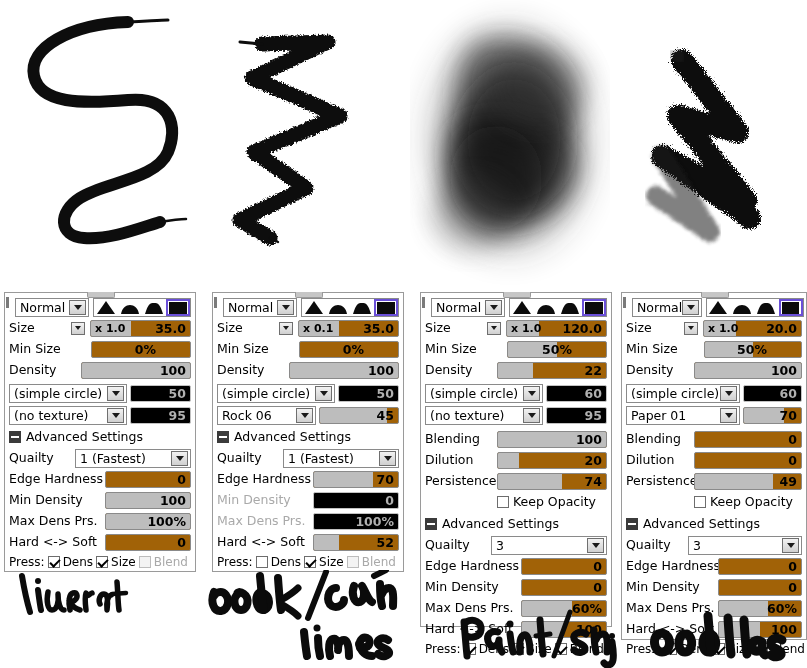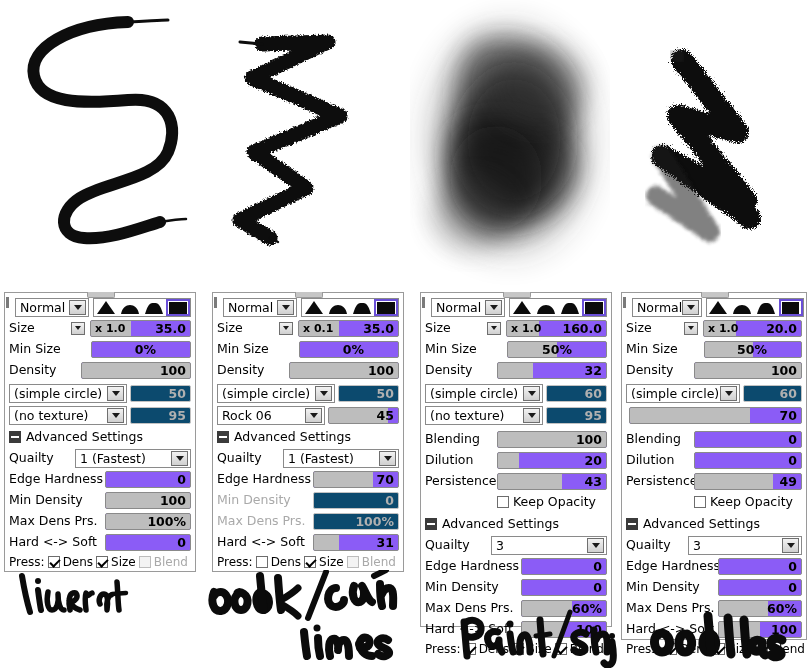--- a/index.html
+++ b/index.html
@@ -32,28 +32,28 @@
   .combo .ctxt{font-size:12.5px;padding-left:4px;color:#000;flex:1;white-space:nowrap;overflow:hidden;}
   .arrowbtn{width:17px;height:15px;margin-right:2px;box-sizing:border-box;
             background:linear-gradient(#f2f2f2,#d0d0d0);border:1px solid #6f6f6f;
             display:flex;align-items:center;justify-content:center;flex:none;}
   .arrowbtn:after{content:"";width:0;height:0;border-left:4px solid transparent;
             border-right:4px solid transparent;border-top:5px solid #1b1b1b;}
   .arrowbtn.sm{width:14px;height:13px;}
   .arrowbtn.sm:after{border-left-width:3px;border-right-width:3px;border-top-width:4px;}
 
   
-  .slider{position:relative;border:1px solid #8a8a8a;background:#8b5cf6;height:17px;
+  .slider{position:relative;border:1px solid #8a8a8a;background:#a16207;height:17px;
           box-sizing:border-box;overflow:hidden;border-radius:2px;}
   .slider .fill{position:absolute;left:0;top:0;bottom:0;background:#bdbdbd;}
   .slider .val{position:absolute;right:4px;top:0;line-height:15px;font-size:12.5px;
                color:#000;font-weight:600;}
   .slider .pre{position:absolute;left:4px;top:0;line-height:15px;font-size:11px;
                color:#000;font-weight:700;}
-  .slider.dis{background:#0c4a6e;border-color:#c2c2c2;}
+  .slider.dis{background:#000000;border-color:#c2c2c2;}
   .slider.dis .val{color:#b0b0b0;}
   .slider.dis .fill{background:#e2e2e2;}
 
   
   .cb{width:12px;height:12px;border:1px solid #6d6d6d;background:#fff;
       display:inline-flex;align-items:center;justify-content:center;box-sizing:border-box;
       position:relative;flex:none;}
   .cb.on:after{content:"";position:absolute;width:8px;height:4px;
       border-left:2px solid #000;border-bottom:2px solid #000;
       transform:rotate(-45deg);top:2px;left:1px;}
@@ -372,21 +372,21 @@
         <span class="ctxt">(simple circle)</span>
         <span class="arrowbtn"></span>
       </div>
       <div class="slider dis" style="flex:1;margin-left:3px;">
         <div class="fill" style="width:0%"></div>
         <span class="val">50</span>
       </div>
     </div>
 
     <div class="row" style="margin-top:2px;">
-      <div class="combo" style="width:108px;">
+      <div class="combo" style="width:99px;">
         <span class="ctxt">Rock 06</span>
         <span class="arrowbtn"></span>
       </div>
       <div class="slider" style="flex:1;margin-left:3px;">
         <div class="fill" style="width:86%"></div>
         <span class="val">45</span>
       </div>
     </div>
 
     <div class="advhdr">
@@ -423,21 +423,21 @@
       <div class="slider dis" style="flex:1;">
         <div class="fill" style="width:0%"></div>
         <span class="val">100%</span>
       </div>
     </div>
 
     <div class="row">
       <span class="lbl" style="width:96px;">Hard &lt;-&gt; Soft</span>
       <div class="slider" style="flex:1;">
         <div class="fill" style="width:30%"></div>
-        <span class="val">31</span>
+        <span class="val">52</span>
       </div>
     </div>
 
     <div class="presrow">
       <span class="lbl">Press:</span>
       <span class="cb"></span>
       <span class="lbl">Dens</span>
       <span class="cb on"></span>
       <span class="lbl">Size</span>
       <span class="cb dis"></span>
@@ -477,37 +477,37 @@
           </span>
       </div>
     </div>
 
     <div class="row">
       <span class="lbl" style="width:62px;">Size</span>
       <span class="arrowbtn sm"></span>
       <div class="slider" style="flex:1;margin-left:3px;">
         <div class="fill" style="width:32%"></div>
         <span class="pre">x 1.0</span>
-        <span class="val">160.0</span>
+        <span class="val">120.0</span>
       </div>
     </div>
 
     <div class="row">
       <span class="lbl" style="width:82px;">Min Size</span>
       <div class="slider" style="flex:1;">
         <div class="fill" style="width:50%"></div>
         <span class="val" style="right:34px;">50%</span>
       </div>
     </div>
 
     <div class="row">
       <span class="lbl" style="width:72px;">Density</span>
       <div class="slider" style="flex:1;">
         <div class="fill" style="width:32%"></div>
-        <span class="val">32</span>
+        <span class="val">22</span>
       </div>
     </div>
 
     <div class="row" style="margin-top:3px;">
       <div class="combo" style="width:118px;">
         <span class="ctxt">(simple circle)</span>
         <span class="arrowbtn"></span>
       </div>
       <div class="slider dis" style="flex:1;margin-left:3px;">
         <div class="fill" style="width:0%"></div>
@@ -539,21 +539,21 @@
       <div class="slider" style="flex:1;">
         <div class="fill" style="width:19%"></div>
         <span class="val">20</span>
       </div>
     </div>
 
     <div class="row">
       <span class="lbl" style="width:72px;">Persistence</span>
       <div class="slider" style="flex:1;">
         <div class="fill" style="width:59%"></div>
-        <span class="val">43</span>
+        <span class="val">74</span>
       </div>
     </div>
 
     <div class="row" style="padding-left:72px;">
       <span class="cb"></span>
       <span class="lbl" style="margin-left:4px;">Keep Opacity</span>
     </div>
 
     <div class="advhdr">
       <span class="minus"></span>
@@ -675,20 +675,24 @@
         <span class="ctxt">(simple circle)</span>
         <span class="arrowbtn"></span>
       </div>
       <div class="slider dis" style="flex:1;margin-left:3px;">
         <div class="fill" style="width:0%"></div>
         <span class="val">60</span>
       </div>
     </div>
 
     <div class="row" style="margin-top:2px;">
+      <div class="combo" style="width:114px;">
+        <span class="ctxt">Paper 01</span>
+        <span class="arrowbtn"></span>
+      </div>
       <div class="slider" style="flex:1;margin-left:3px;">
         <div class="fill" style="width:70%"></div>
         <span class="val">70</span>
       </div>
     </div>
 
     <div class="row" style="margin-top:4px;">
       <span class="lbl" style="width:68px;">Blending</span>
       <div class="slider" style="flex:1;">
         <div class="fill" style="width:0%"></div>

